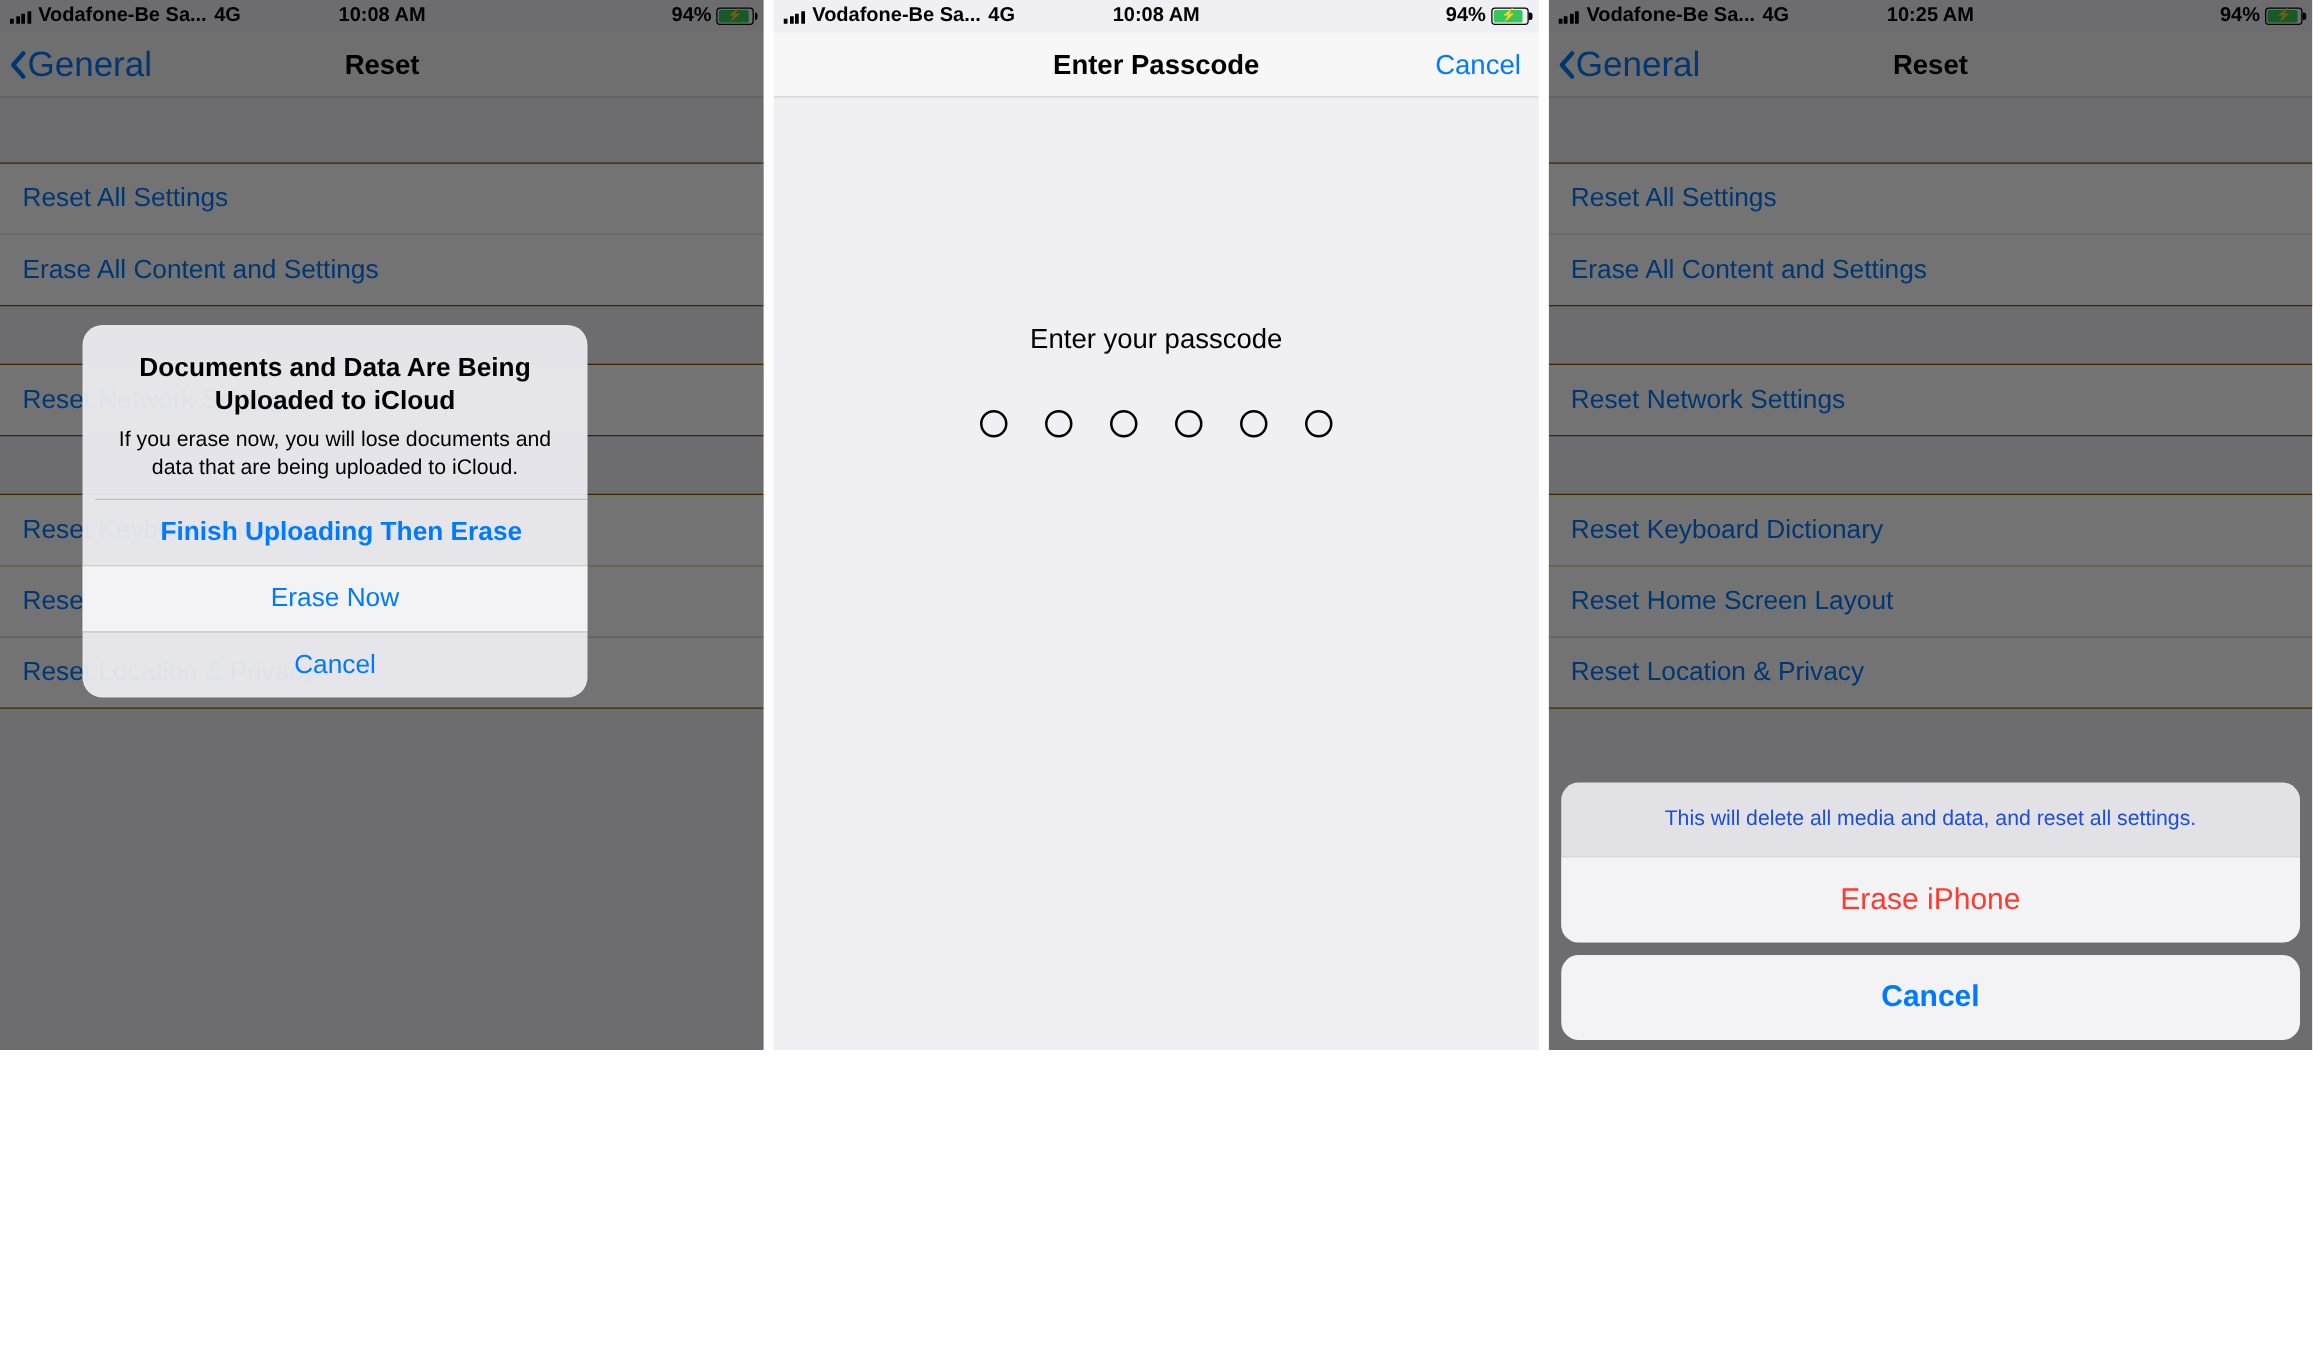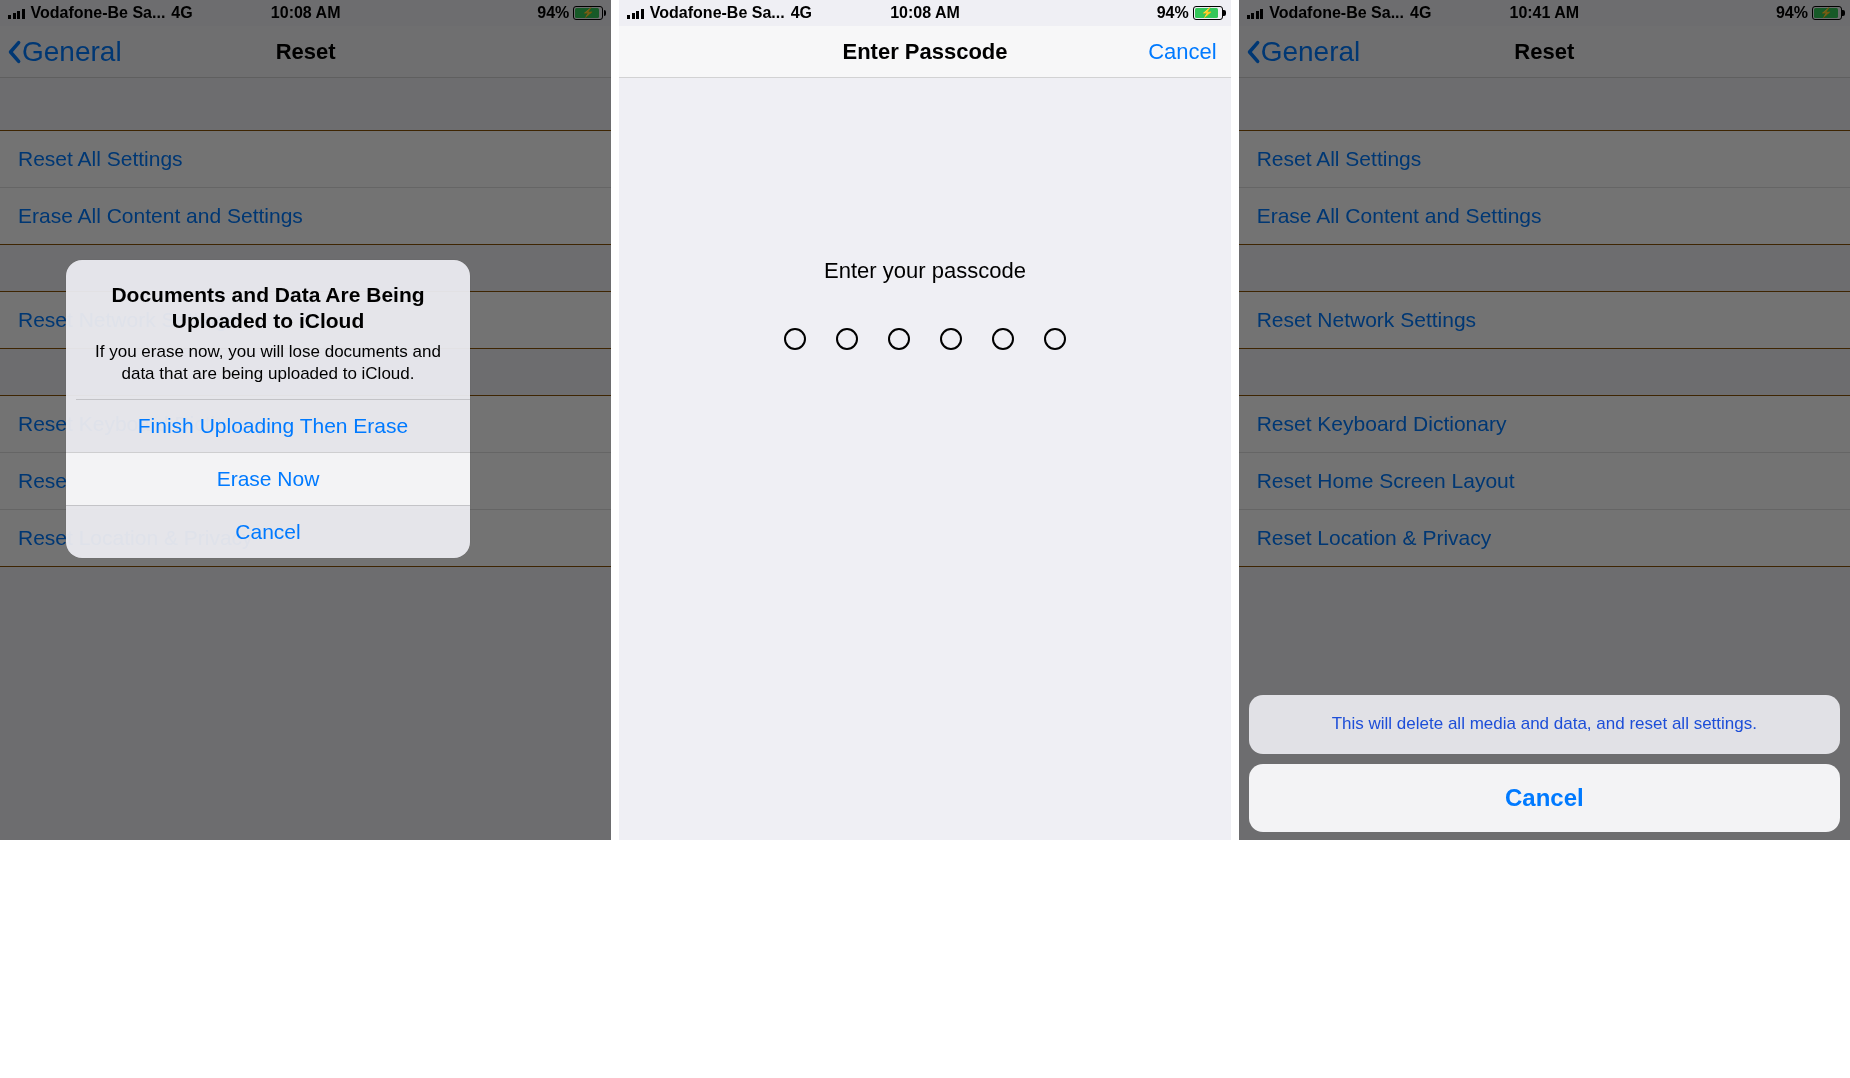--- a/index.html
+++ b/index.html
@@ -30,21 +30,21 @@
   .list-item { padding: 16px 18px; font-size: 21px; color: #007aff; border-bottom: 1px solid rgba(0,0,0,0.12); background: #fff; }
   .list-item:last-child { border-bottom: none; }
 
   
   .alert { position: absolute; z-index: 20; left: 66px; top: 260px; width: 404px; background: rgba(235,235,240,0.95); border-radius: 16px; overflow: hidden; -webkit-backdrop-filter: blur(20px); box-shadow: 0 0 0 0.5px rgba(0,0,0,0.05); }
   .alert-body { padding: 22px 18px 14px; text-align: center; }
   .alert-title { font-size: 21px; font-weight: 700; color: #000; line-height: 1.25; margin-bottom: 6px; }
   .alert-msg { font-size: 17px; color: #000; line-height: 1.3; }
   .alert-btn { border-top: 1px solid rgba(0,0,0,0.15); text-align: center; padding: 14px 0; font-size: 21px; color: #007aff; background: transparent; }
   .alert-btn.highlight { background: #f3f3f5; }
-  .alert-btn.body-btn { font-weight: 400; margin-left: 10px; }
+  .alert-btn.body-btn { font-weight: 700; margin-left: 10px; }
 
   
   .passcode-area { text-align: center; padding-top: 180px; }
   .passcode-prompt { font-size: 22px; color: #000; margin-bottom: 44px; }
   .dots { display: flex; justify-content: center; gap: 30px; }
   .dot { width: 22px; height: 22px; border: 2px solid #000; border-radius: 50%; }
 
   
   .action-sheet { position: absolute; z-index: 20; bottom: 8px; left: 10px; right: 10px; }
   .sheet-block { background: rgba(232,232,236,0.95); border-radius: 14px; overflow: hidden; margin-bottom: 10px; }
@@ -175,21 +175,21 @@
       <div class="status-left">
         <span class="signal">
             <span></span>
             <span></span>
             <span></span>
             <span></span>
           </span>
         <span>Vodafone-Be Sa...</span>
         <span>4G</span>
       </div>
-      <div class="status-center">10:41 AM</div>
+      <div class="status-center">10:25 AM</div>
       <div class="status-right">
         <span>94%</span>
         <span class="battery-pill">
             <span class="battery-fill"></span>
             <span class="bolt">⚡</span>
           </span>
       </div>
     </div>
 
     <div class="nav-bar">
@@ -211,18 +211,19 @@
     </div>
     <div class="list-group">
       <div class="list-item">Reset Keyboard Dictionary</div>
       <div class="list-item">Reset Home Screen Layout</div>
       <div class="list-item">Reset Location &amp; Privacy</div>
     </div>
 
     <div class="action-sheet">
       <div class="sheet-block">
         <div class="sheet-msg">This will delete all media and data, and reset all settings.</div>
+        <div class="sheet-btn danger">Erase iPhone</div>
       </div>
       <div class="sheet-cancel">Cancel</div>
     </div>
   </div>
 
 </div>
 
 </body></html>

